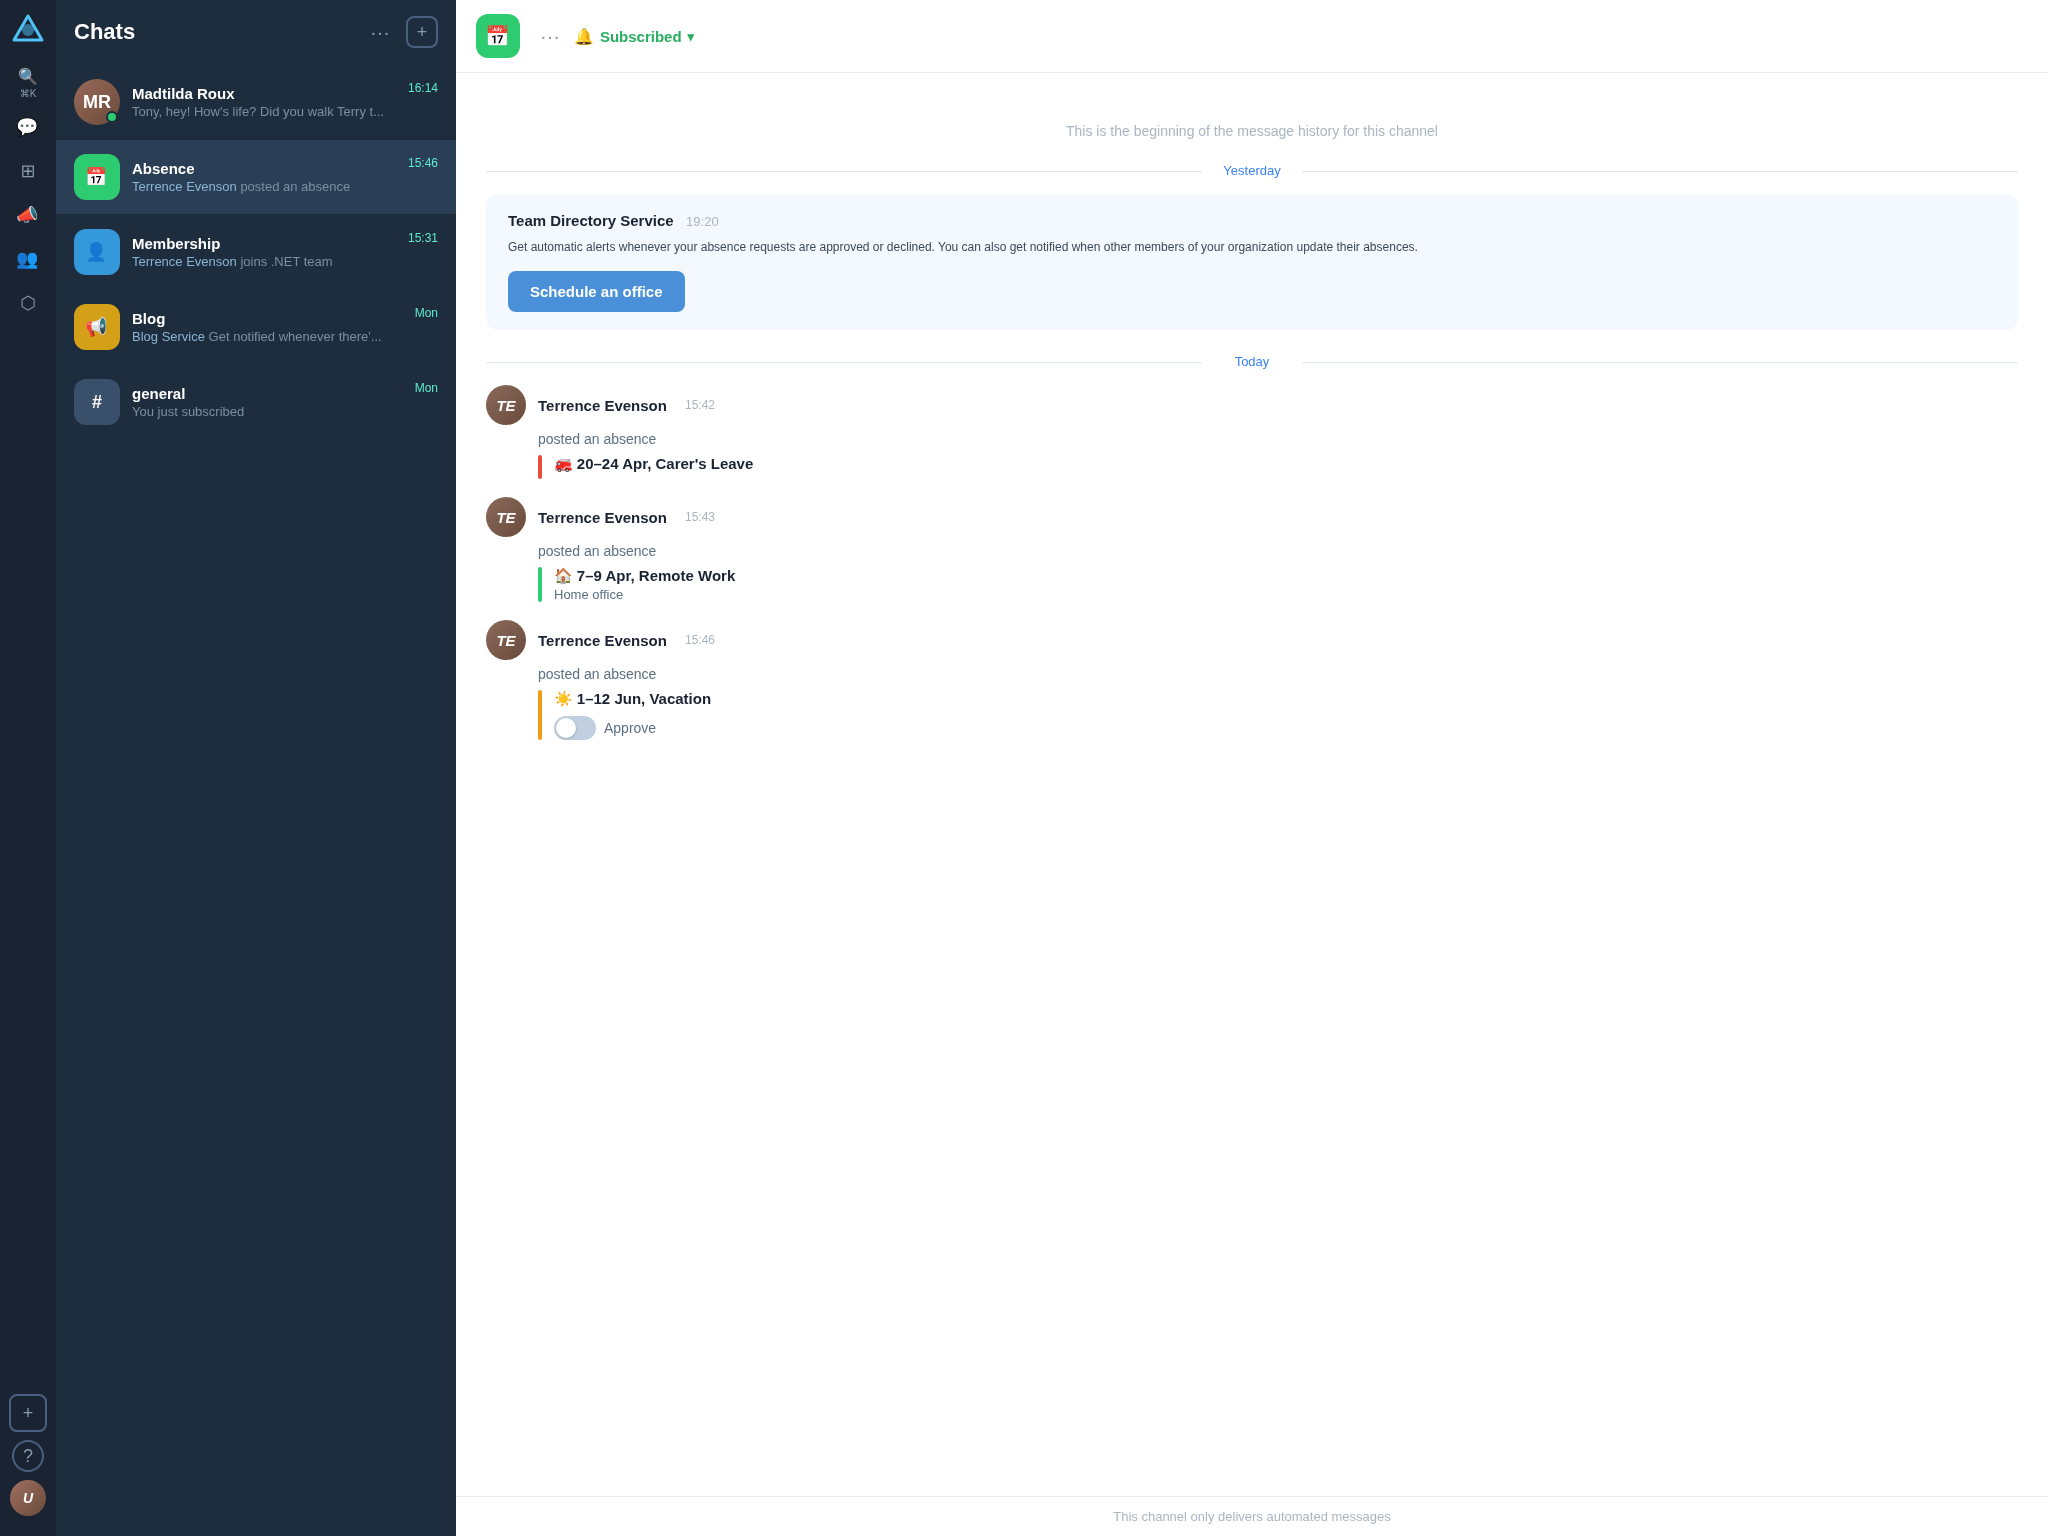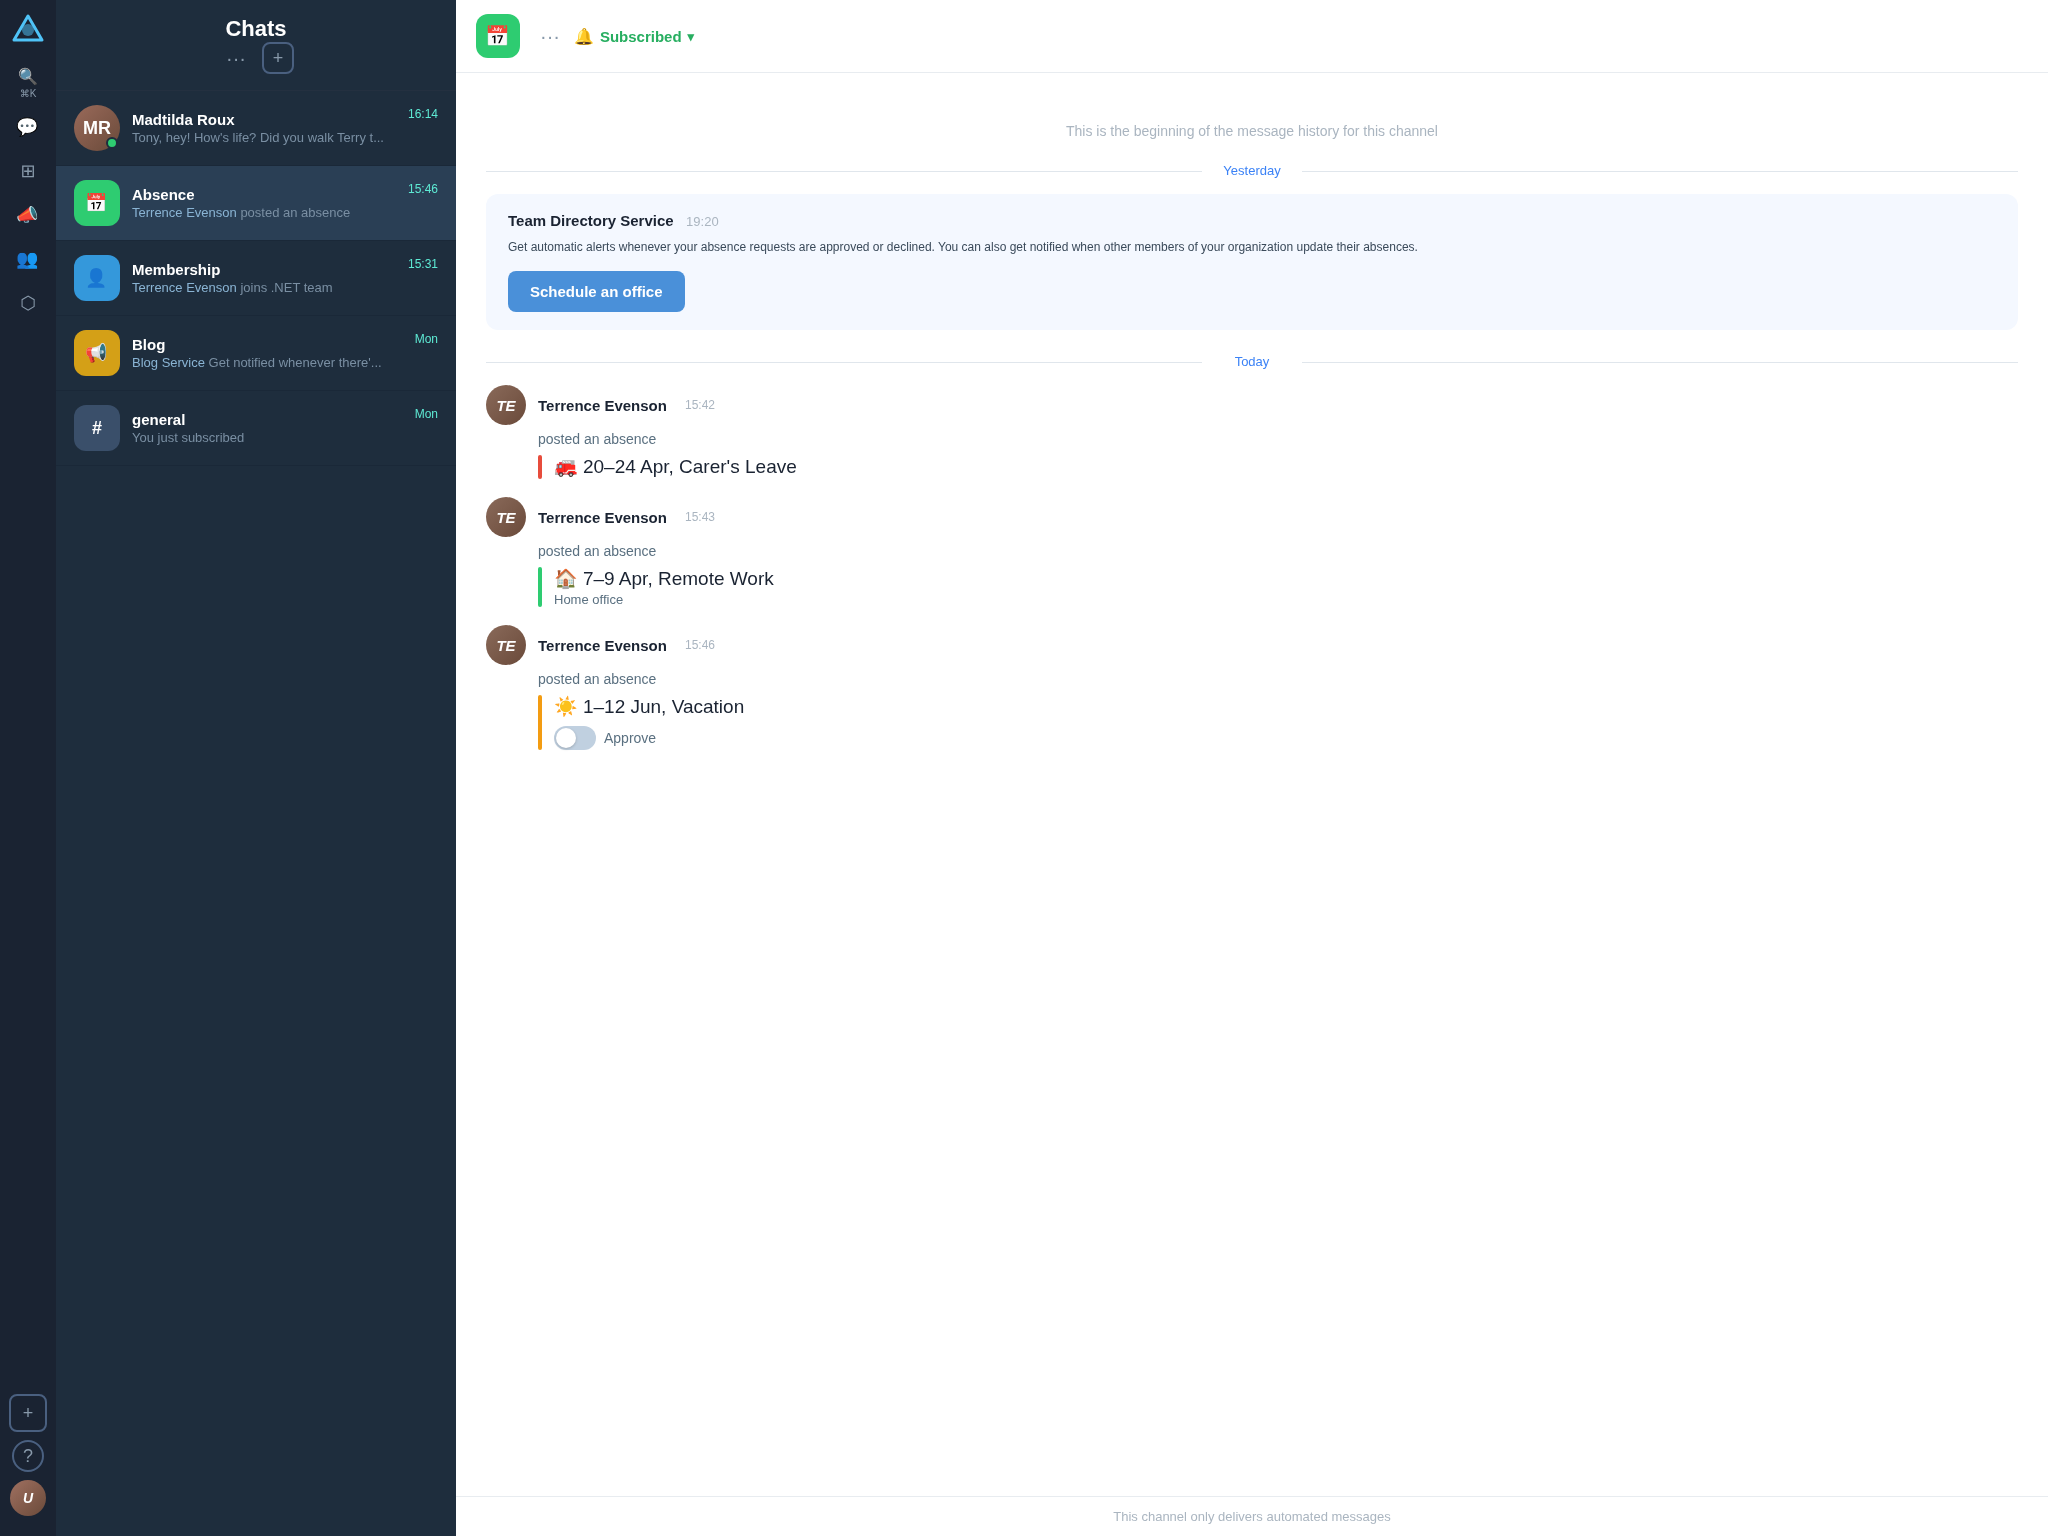--- a/index.html
+++ b/index.html
@@ -37,21 +37,20 @@
       display: flex;
       flex-direction: column;
       color: #fff;
     }
     .sidebar-header {
       display: flex;
       align-items: center;
       justify-content: space-between;
       padding: 16px 18px;
       border-bottom: 1px solid #243040;
-      flex-direction: column;
     }
     .sidebar-header h2 { font-size: 22px; font-weight: 700; color: #fff; }
     .sidebar-header-actions { display: flex; gap: 8px; }
     .sidebar-header-btn {
       background: none; border: none; color: #8899aa; cursor: pointer;
       font-size: 20px; padding: 4px 8px; border-radius: 6px;
     }
     .add-btn {
       background: none; border: 2px solid #4a6080; color: #8899aa;
       border-radius: 8px; width: 32px; height: 32px;
@@ -168,21 +167,21 @@
       margin-left: 52px;
       display: flex; align-items: flex-start; gap: 0;
     }
     .absence-bar {
       width: 4px; border-radius: 2px; background: #e74c3c;
       margin-right: 12px; align-self: stretch; min-height: 24px;
     }
     .absence-bar.green { background: #2ecc71; }
     .absence-bar.yellow { background: #f39c12; }
     .absence-details { font-size: 14px; color: #1a2332; }
-    .absence-title { font-weight: 400; font-size: 19px; }
+    .absence-title { font-weight: 700; font-size: 15px; }
     .absence-sub { color: #5a7080; font-size: 13px; margin-top: 2px; }
 
     
     .approve-row {
       display: flex; align-items: center; gap: 8px; margin-top: 8px;
     }
     .toggle-switch {
       width: 42px; height: 24px; background: #c0d0e0; border-radius: 12px;
       position: relative; cursor: pointer;
     }

